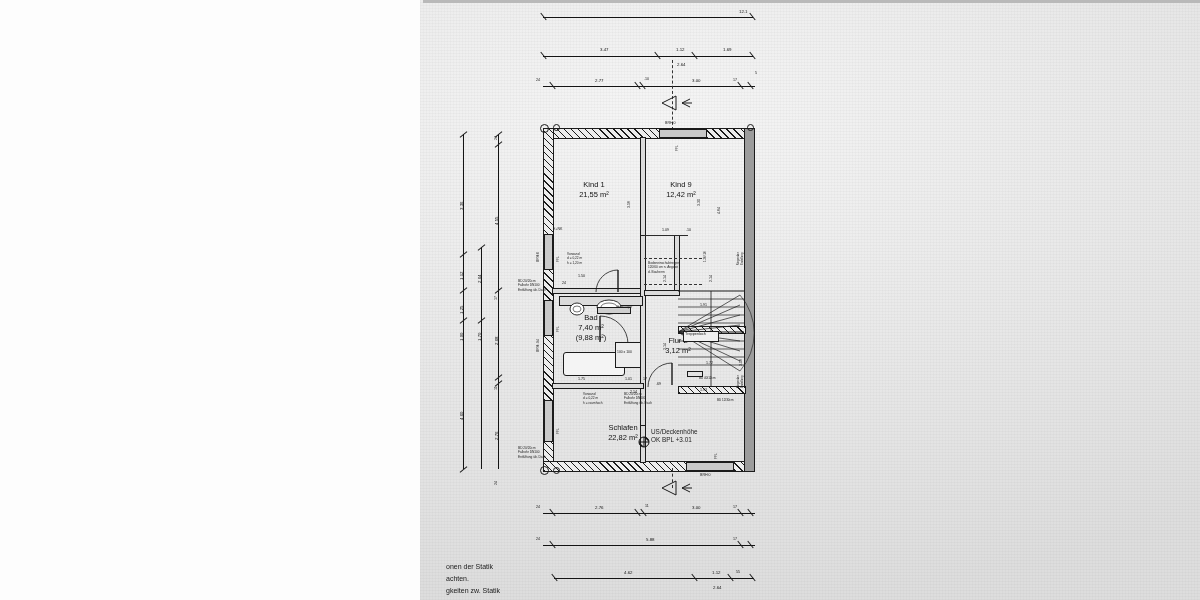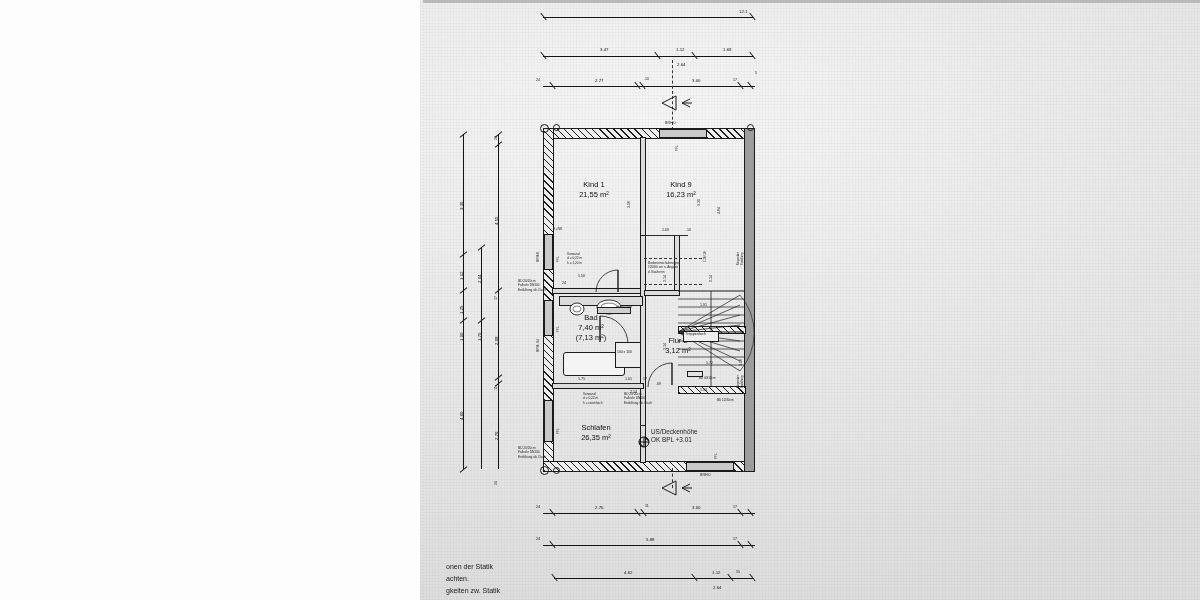--- a/index.html
+++ b/index.html
@@ -158,34 +158,34 @@
   <div class="wall" style="left:678px;top:386px;width:66px;height:6px;"></div>
   <div class="wallplain" style="left:552px;top:383px;width:90px;height:4px;"></div>
   <div class="wallplain" style="left:640px;top:425px;width:4px;height:36px;"></div>
 
   <div class="roomlbl" style="left:594px;top:180px;">
     <b>Kind 1</b>
     <b>21,55 m²</b>
   </div>
   <div class="roomlbl" style="left:681px;top:180px;">
     <b>Kind 9</b>
-    <b>16,23 m²</b>
+    <b>12,42 m²</b>
   </div>
   <div class="roomlbl" style="left:591px;top:313px;">
     <b>Bad</b>
     <b>7,40 m²</b>
-    <b>(7,13 m²)</b>
+    <b>(9,88 m²)</b>
   </div>
   <div class="roomlbl" style="left:678px;top:336px;">
     <b>Flur 2</b>
     <b>3,12 m²</b>
   </div>
-  <div class="roomlbl" style="left:596px;top:423px;">
+  <div class="roomlbl" style="left:623px;top:423px;">
     <b>Schlafen</b>
-    <b>26,35 m²</b>
+    <b>22,82 m²</b>
   </div>
 
   <svg style="left:636px;top:434px;width:16px;height:16px;">
     <circle cx="8" cy="8" r="5" fill="none" stroke="#111" stroke-width="1"></circle>
     <path d="M8,3 L8,13 M3,8 L13,8" stroke="#111" stroke-width="1"></path>
     <path d="M8,3 A5,5 0 0,1 13,8 Z" fill="#111"></path>
     <path d="M8,13 A5,5 0 0,1 3,8 Z" fill="#111"></path>
   </svg>
   <div class="t" style="left:651px;top:429px;font-size:6.4px;">US/Deckenhöhe</div>
   <div class="t" style="left:651px;top:437px;font-size:6.4px;">OK BPL +3.01</div>

